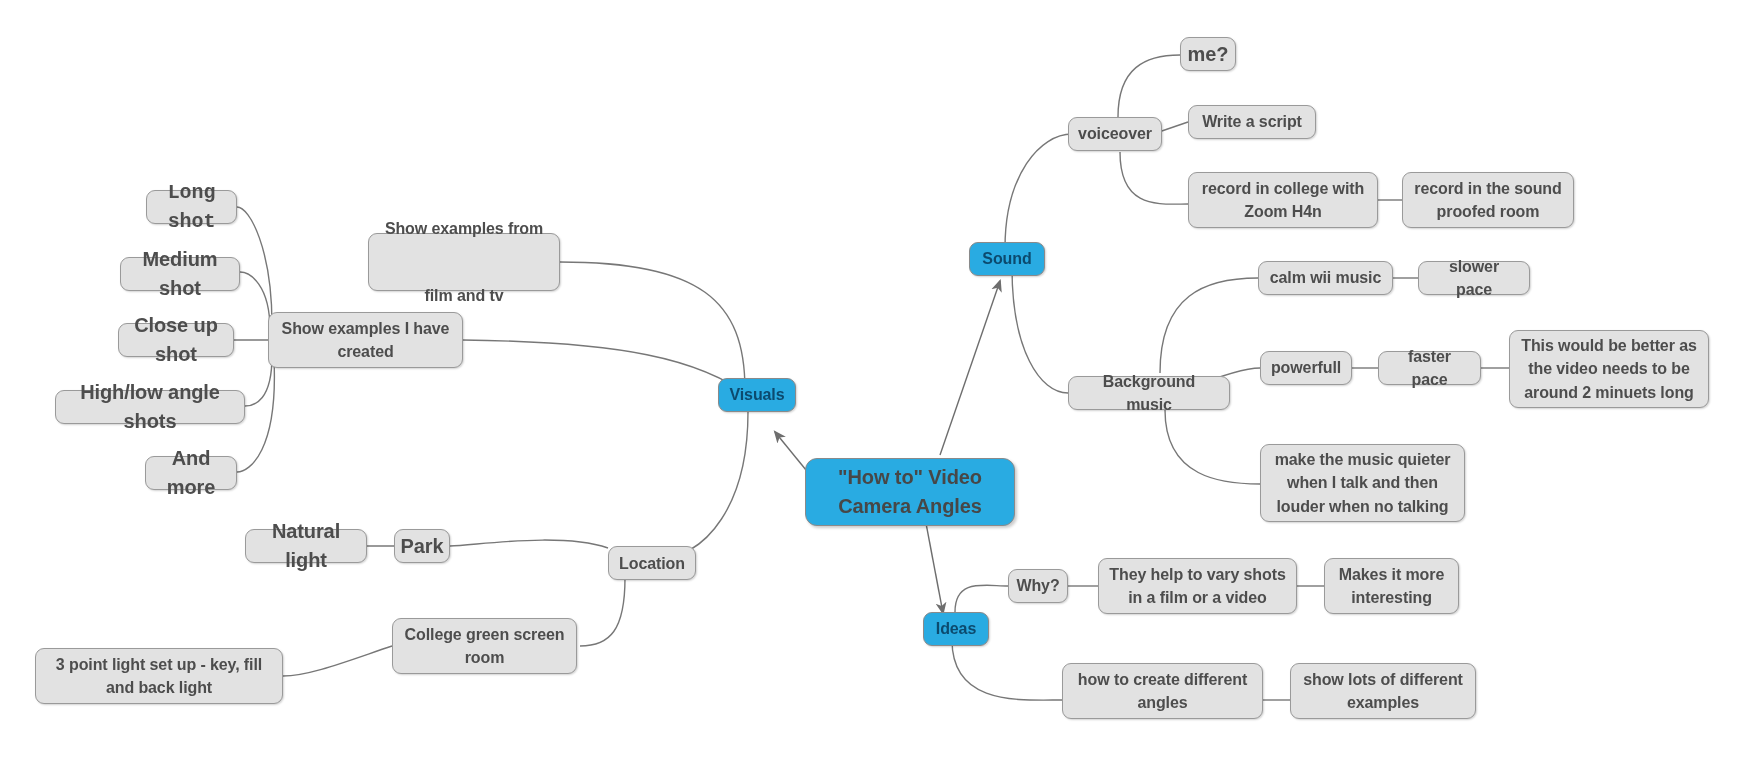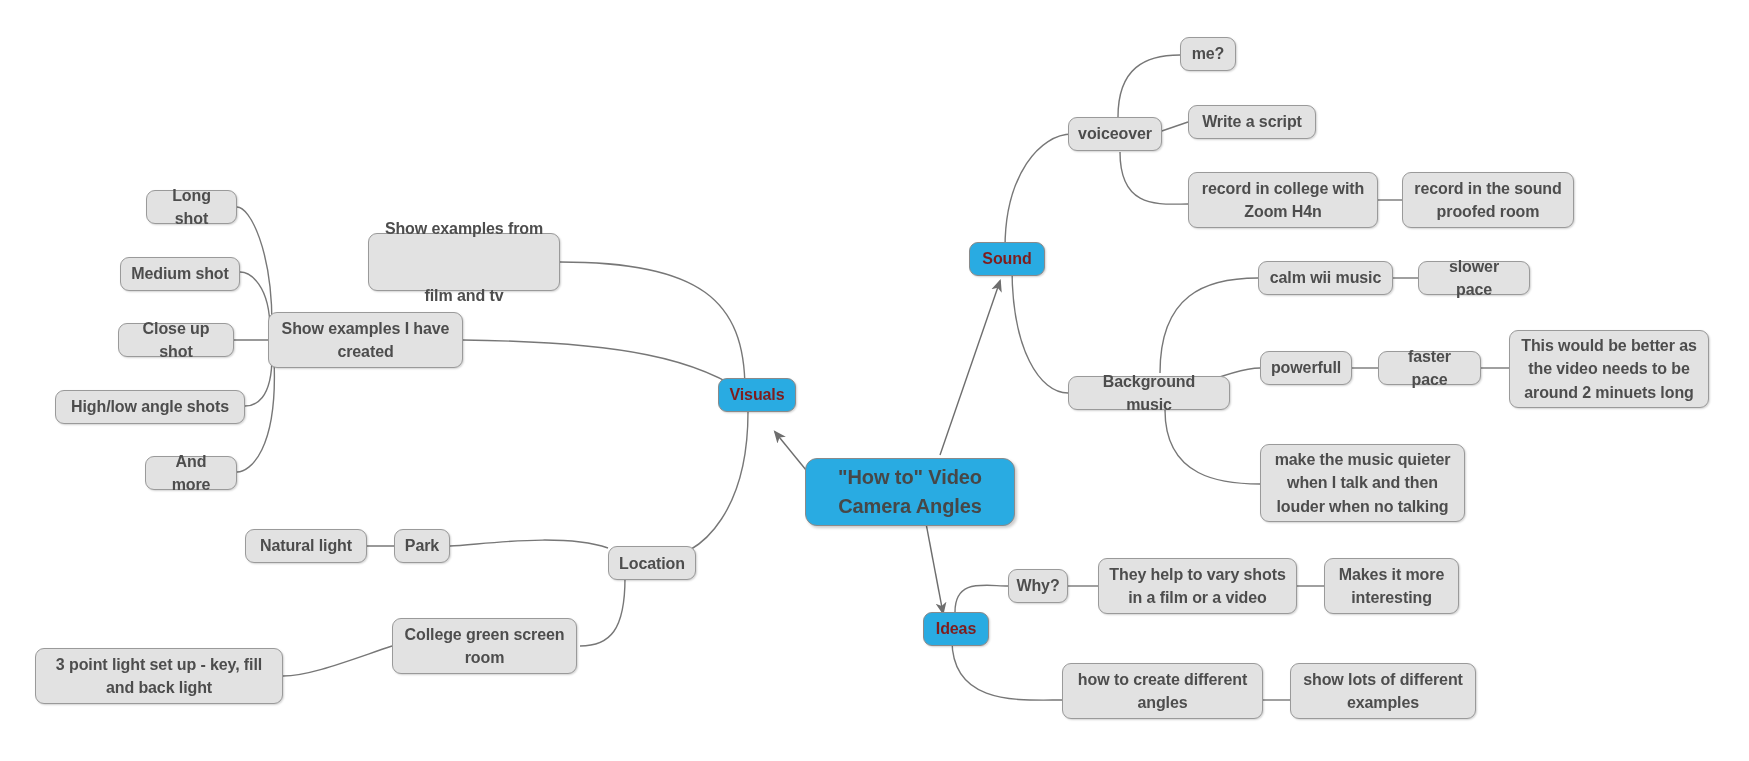--- a/index.html
+++ b/index.html
@@ -38,31 +38,31 @@
     color: #4d4d4d;
     font-weight: bold;
     line-height: 1.45;
     padding: 4px 10px;
     letter-spacing: -0.1px;
     box-shadow: 1px 1px 2px rgba(0,0,0,0.18);
   }
   .node.blue {
     background: #29abe2;
     border-color: #8a8a8a;
-    color: #7f1d1d;
+    color: #0c4a6e;
   }
   .node.root {
     background: #29abe2;
     border-color: #8a8a8a;
     color: #474747;
     border-radius: 12px;
     font-size: 20px;
     box-shadow: 2px 2px 3px rgba(0,0,0,0.2);
   }
-  .node.small { font-size: 16px; }
+  .node.small { font-size: 20px; }
   .node.mid   { font-size: 16px; }
 </style>
 </head>
 <body>
 
 <div id="canvas">
 
   <svg id="edges" viewBox="0 0 1749 761">
     <defs>
       <marker id="arrowhead" markerWidth="9" markerHeight="9" refX="7.5" refY="4.5" orient="auto" markerUnits="strokeWidth">
@@ -145,21 +145,21 @@
   <div class="node mid" style="left:368px; top:233px; width:192px; height:58px; flex-direction:column;gap:44px;">
     <span>Show examples from</span>
     <span>film and tv</span>
   </div>
 
   <div class="node mid" style="left:268px; top:312px; width:195px; height:56px; flex-direction:column;">
     <span>Show examples I have</span>
     <span>created</span>
   </div>
 
-  <div class="node small" style="left:146px; top:190px; width:91px; height:34px;">
+  <div class="node small" style="left:146px; top:190px; width:91px; height:34px;font-family:Liberation Mono, monospace;">
     <span>Long shot</span>
   </div>
 
   <div class="node small" style="left:120px; top:257px; width:120px; height:34px;">
     <span>Medium shot</span>
   </div>
 
   <div class="node small" style="left:118px; top:323px; width:116px; height:34px;">
     <span>Close up shot</span>
   </div>

